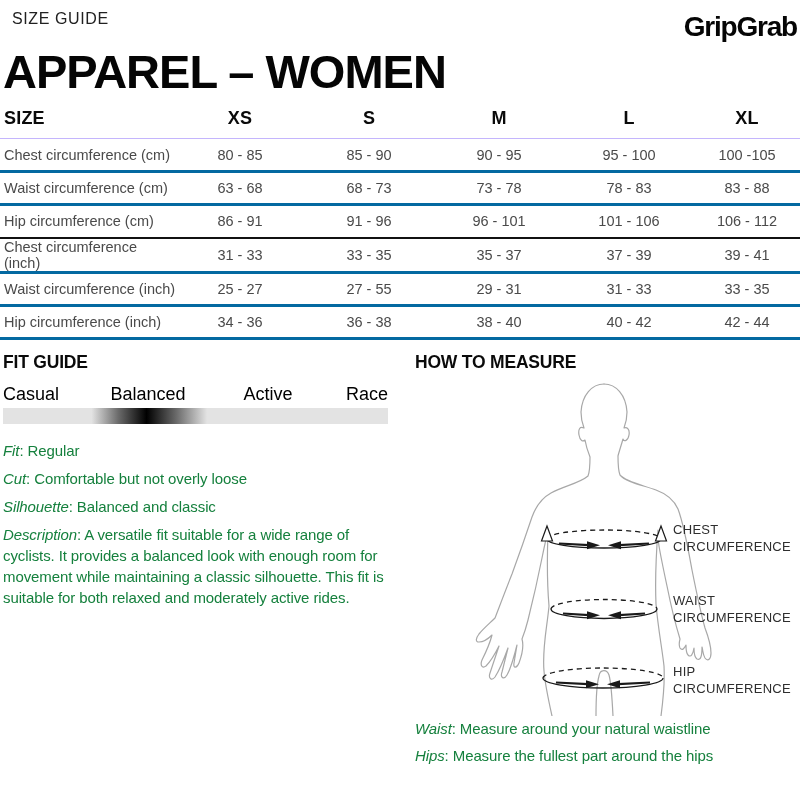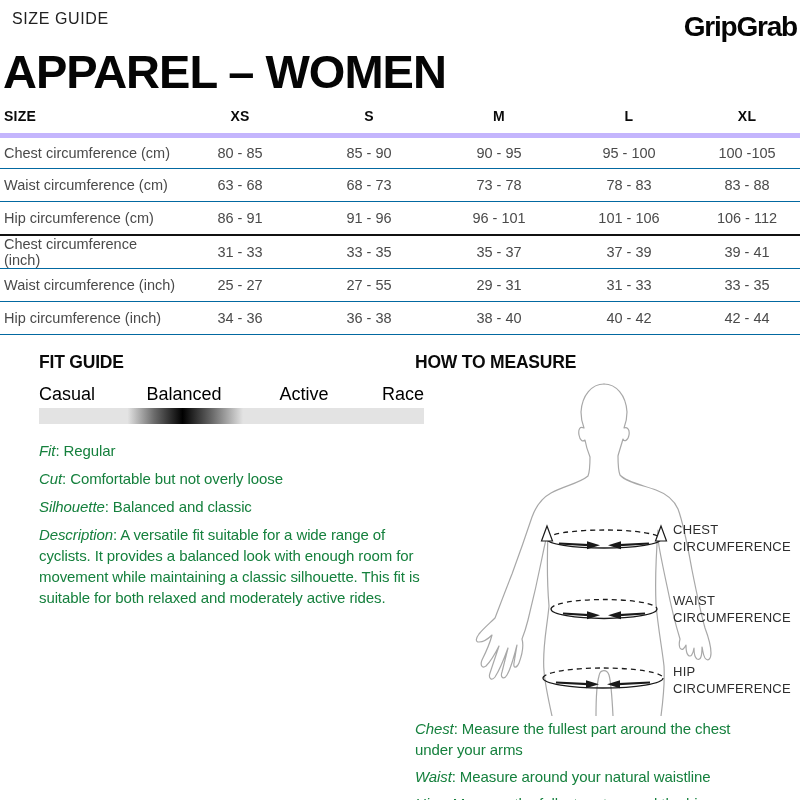--- a/index.html
+++ b/index.html
@@ -20,31 +20,31 @@
   .page-title {
     position:absolute; left:3px; top:44px;
     font-size:47px; font-weight:bold; letter-spacing:-1px; color:#050505;
   }
   
   table.size-table {
     position:absolute; left:0; top:100px; width:800px;
     border-collapse:collapse; table-layout:fixed;
   }
   .size-table th {
-    font-size:14px; font-weight:bold; color:#0a0a0a; text-align:center;
-    padding:8px 0 9px 0; border-bottom:5px solid #c4b5fd; letter-spacing:0.2px;
+    font-size:18px; font-weight:bold; color:#0a0a0a; text-align:center;
+    padding:8px 0 9px 0; border-bottom:1px solid #c4b5fd; letter-spacing:0.2px;
   }
   .size-table th.label-col, .size-table td.label-col { text-align:left; padding-left:4px; }
   .size-table td {
     height:33px; font-size:14.5px; color:#4a4a4a; text-align:center;
-    border-bottom:1px solid #0369a1;
+    border-bottom:3px solid #0369a1;
   }
   .size-table tr.section-end td { border-bottom:2.5px solid #111111; }
   
-  .fit-col { position:absolute; left:3px; top:352px; width:400px;margin-left:36px; }
+  .fit-col { position:absolute; left:3px; top:352px; width:400px; }
   .measure-col { position:absolute; left:415px; top:352px; width:385px; }
   .section-heading { font-size:17.5px; font-weight:bold; letter-spacing:-0.2px; color:#0a0a0a; }
   
   .scale-labels { position:absolute; left:0; top:32px; width:385px; height:18px; font-size:18px; color:#000000; }
   .scale-label { position:absolute; top:0; white-space:nowrap; }
   .scale-label.pos0 { left:0; }
   .scale-label.pos1 { left:145px; transform:translateX(-50%); }
   .scale-label.pos2 { left:265px; transform:translateX(-50%); }
   .scale-label.pos3 { right:0; }
   .fit-bar {
@@ -239,19 +239,18 @@
             <div>CIRCUMFERENCE</div>
           </div>
           <div class="fig-label fig-label-2">
             <div>HIP</div>
             <div>CIRCUMFERENCE</div>
           </div>
         </div>
     </div>
 
     <div class="measure-instructions" id="measure-instructions">
-        <p class="detail"><i>Chest</i>: Measure the fullest part around the chest under your arms</p>
         <p class="detail"><i>Waist</i>: Measure around your natural waistline</p>
         <p class="detail"><i>Hips</i>: Measure the fullest part around the hips</p>
       </div>
   </div>
 
 </div>
 
 </body></html>

